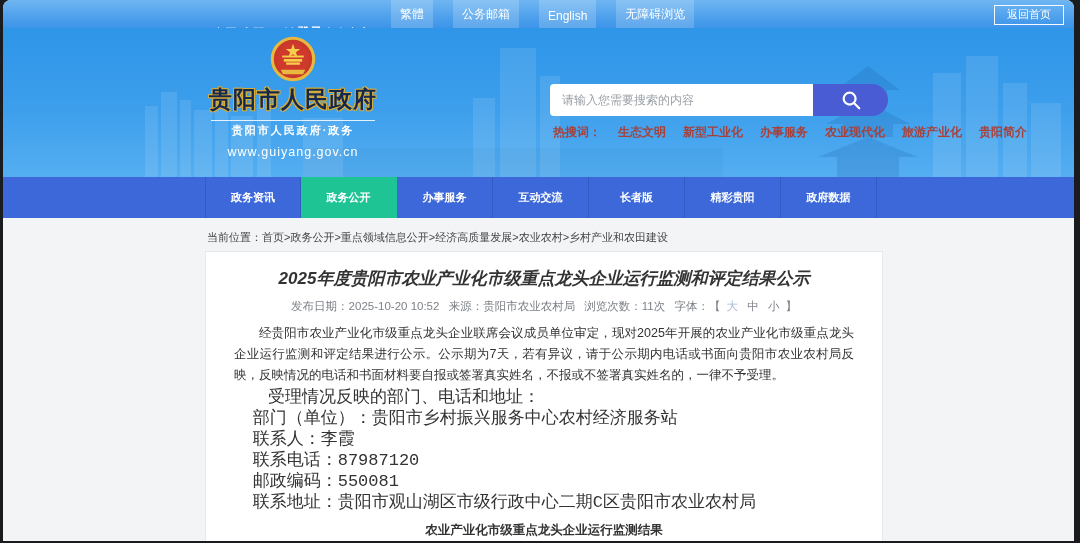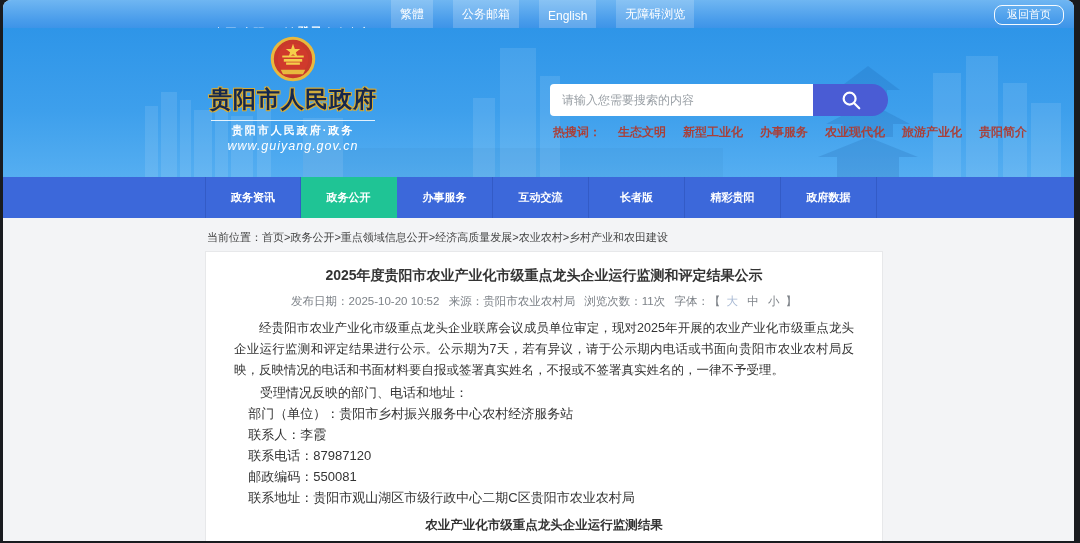--- a/index.html
+++ b/index.html
@@ -10,37 +10,37 @@
 
   
   .topbar { position:absolute; left:0; top:0; width:100%; height:28px;
             background:linear-gradient(180deg,#6fb6f2 0%,#4a9deb 70%,#3d94e8 100%);
             display:flex; align-items:center; color:#fff; font-size:12px; }
   .topbar-links { display:flex; align-items:flex-end; gap:20px; margin-left:210px; }
   .topbar-link { cursor:pointer; white-space:nowrap; }
   .topbar-link.pill { background:rgba(255,255,255,.18); border-radius:3px; padding:19px 9px; }
   .login-mid { font-weight:bold; font-size:13px; text-decoration:underline; }
   .home-btn { position:absolute; right:10px; top:5px; border:1px solid rgba(255,255,255,.95);
-              border-radius:8px; padding:1px 12px 2px; font-size:11px; color:#fff; cursor:pointer; }
+              border-radius:0; padding:1px 12px 2px; font-size:11px; color:#fff; cursor:pointer; }
 
   
   .banner { position:absolute; left:0; top:28px; width:100%; height:149px;
             background:linear-gradient(180deg,#2e95e8 0%,#3d9fec 55%,#55aef1 100%); overflow:hidden; }
   .cityscape { position:absolute; left:0; bottom:0; }
 
   .logo { position:absolute; left:200px; top:8px; width:180px; display:flex;
           flex-direction:column; align-items:center; }
   .emblem { width:46px; height:46px; }
   .logo-title { margin-top:2px; font-size:23px; font-weight:bold; letter-spacing:1px;
                 color:#15284e; white-space:nowrap;
                 text-shadow:1px 1px 0 #d9ad36,-1px -1px 0 #d9ad36,1px -1px 0 #d9ad36,-1px 1px 0 #d9ad36; }
   .logo-sub { margin-top:5px; padding-top:2px; width:164px; text-align:center;
               border-top:1px solid rgba(255,255,255,.85); color:#fff; font-weight:bold;
               font-size:11px; letter-spacing:2px; white-space:nowrap; }
-  .logo-url { margin-top:1px; color:#fff; font-size:12.5px; letter-spacing:1px;font-style:italic; }
+  .logo-url { margin-top:7px; color:#fff; font-size:12.5px; letter-spacing:1px; }
 
   .search-wrap { position:absolute; left:547px; top:56px; display:flex; }
   .search-input { width:263px; height:32px; border:none; outline:none; background:#fff;
                   border-radius:4px 0 0 4px; padding:12px 12px; font-size:12px; color:#333;
                   font-family:inherit; }
   .search-input::placeholder { color:#9aa0a6; }
   .search-btn { width:75px; height:32px; border:none; background:#4a5cd4; cursor:pointer;
                 border-radius:0 16px 16px 0; display:flex; align-items:center; justify-content:center; }
   .hotwords { position:absolute; left:550px; top:96px; display:flex; gap:17px;
               font-size:12px; color:#a8403a; font-weight:bold; white-space:nowrap; }
@@ -55,27 +55,27 @@
   .nav-item:first-child { border-left:1px solid rgba(10,35,110,.18); }
   .nav-item.active { background:#1fc495; border-color:transparent; }
 
   
   .content { position:absolute; left:0; top:218px; width:100%; height:323px; background:#f3f4f6; }
   .breadcrumb { position:absolute; left:204px; top:12px; font-size:11px; color:#444; }
   .breadcrumb b { font-weight:normal; }
 
   .card { position:absolute; left:202px; top:33px; width:678px; height:600px;
           background:#fff; border:1px solid #e7e8ea; padding:15px 28px 0; }
-  .art-title { text-align:center; font-size:14px; font-weight:bold; color:#333; }
+  .art-title { text-align:center; font-size:17px; font-weight:bold; color:#333;font-style:italic; }
   .art-meta { margin-top:9px; text-align:center; font-size:11.5px; color:#7d8288; }
   .art-meta span { margin:0 3px; }
   .font-size-opt { cursor:pointer; }
   .font-size-opt.dim { color:#a9bad4; }
   .art-p { margin-top:9px; font-size:12.5px; color:#333; line-height:21px; text-indent:2em; text-align:justify; }
-  .art-line { margin-top:4px; font-size:13px; color:#333; line-height:15px; text-indent:2em; }
+  .art-line { margin-top:4px; font-size:17px; color:#333; line-height:15px; text-indent:2em;font-family:Liberation Mono, monospace; }
   .art-line.detail { text-indent:1.1em; margin-top:6px; }
 
   .tbl-caption { margin-top:12px; text-align:center; font-size:12.5px; font-weight:bold; color:#333; }
   table.results { margin:7px auto 0; width:99%; border-collapse:collapse; font-size:12px; color:#333; }
   table.results th, table.results td { border:1px solid #e3e4e6; text-align:center;
       font-weight:normal; padding:6px 4px; height:25px; }
   table.results col.c-no { width:7%; } table.results col.c-name { width:60%; } table.results col.c-result { width:33%; }
 </style>
 </head>
 <body>

